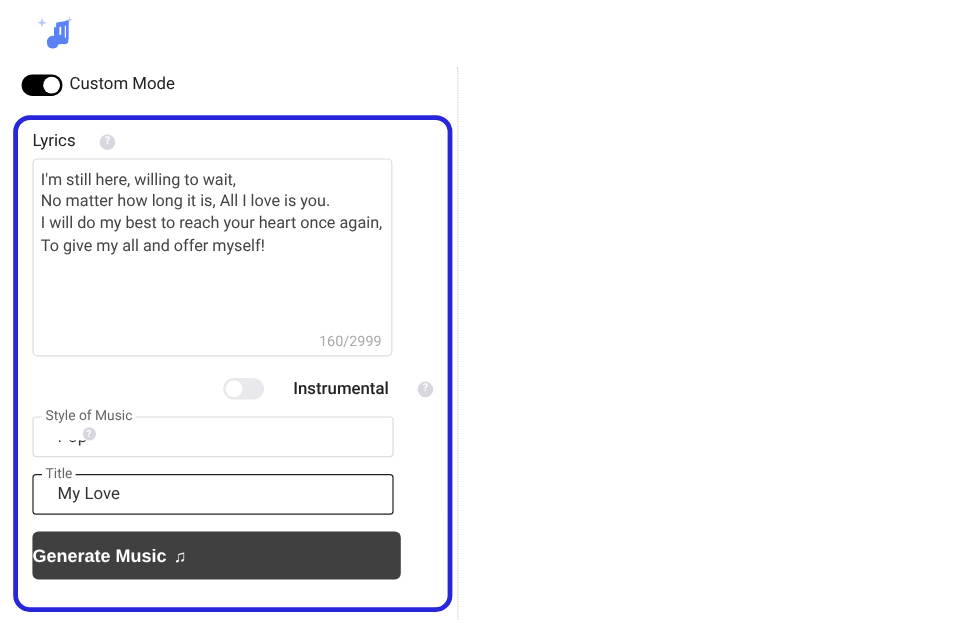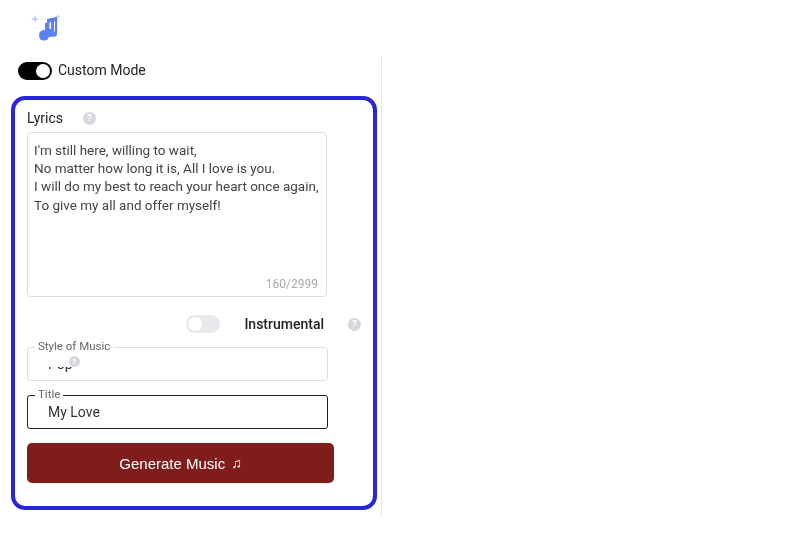--- a/index.html
+++ b/index.html
@@ -173,30 +173,29 @@
       color: #333;
       font-family: inherit;
       outline: none;
     }
     .field-input.title-input {
       border: 1.5px solid #222;
     }
     .generate-btn {
       width: 307px;
       height: 40px;
-      background: #7f1d1d;
+      background: #404040;
       color: #fff;
       border: none;
       border-radius: 5px;
       font-size: 15px;
-      font-weight: 400;
+      font-weight: 700;
       cursor: pointer;
       display: flex;
       align-items: center;
-      justify-content: center;
       gap: 6px;
       margin-top: 6px;
     }
     .music-glyph {
       font-size: 14px;
     }
   </style>
 </head>
 <body>
 

